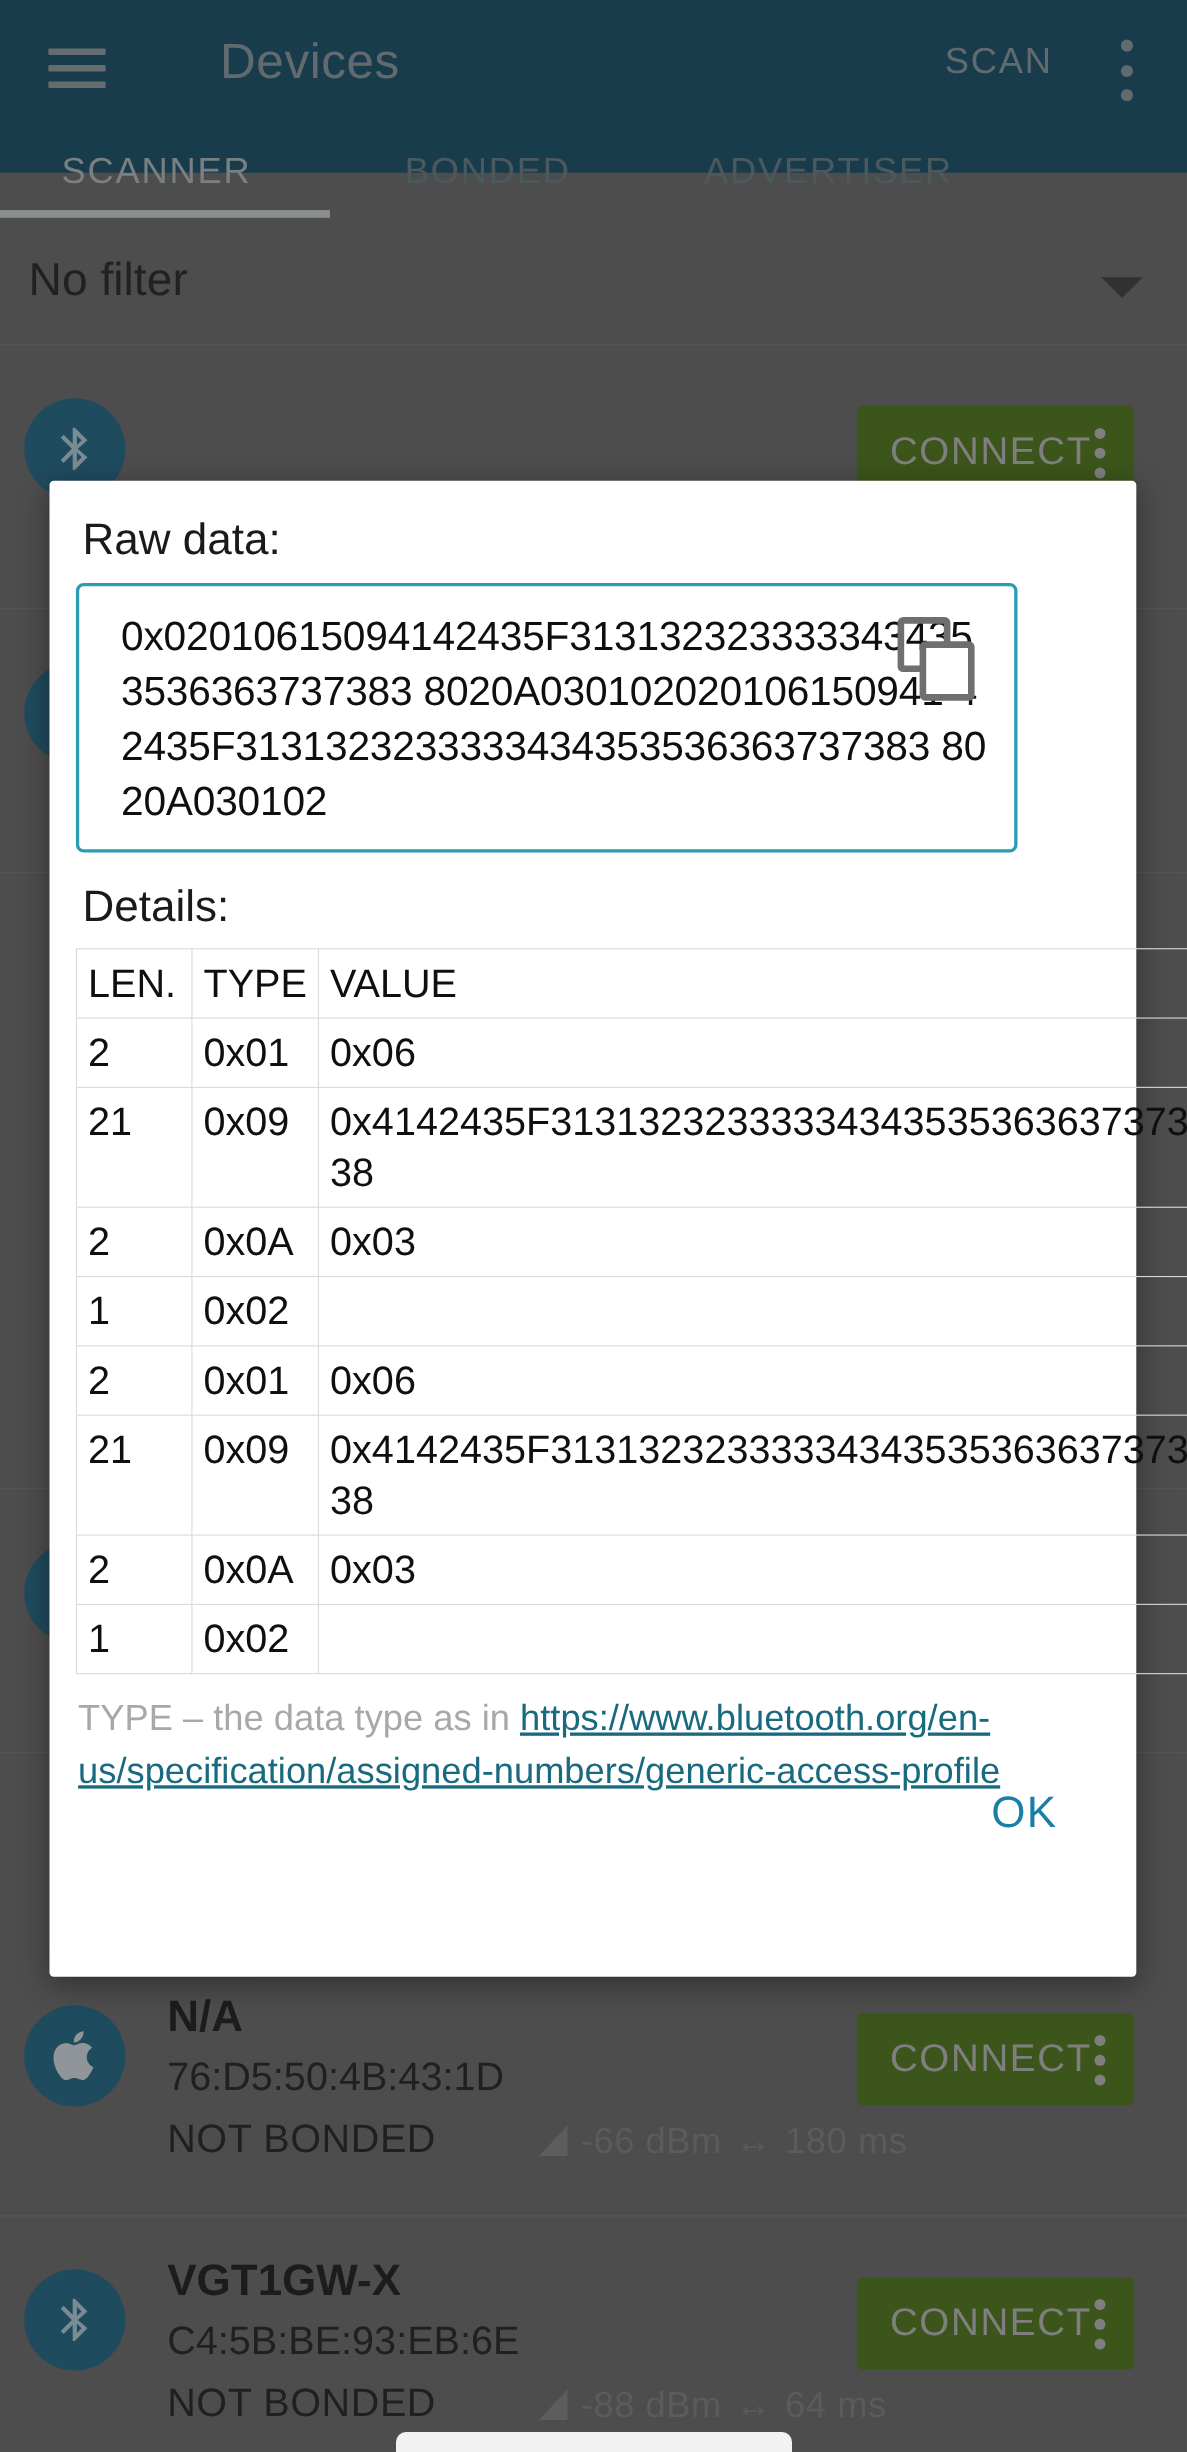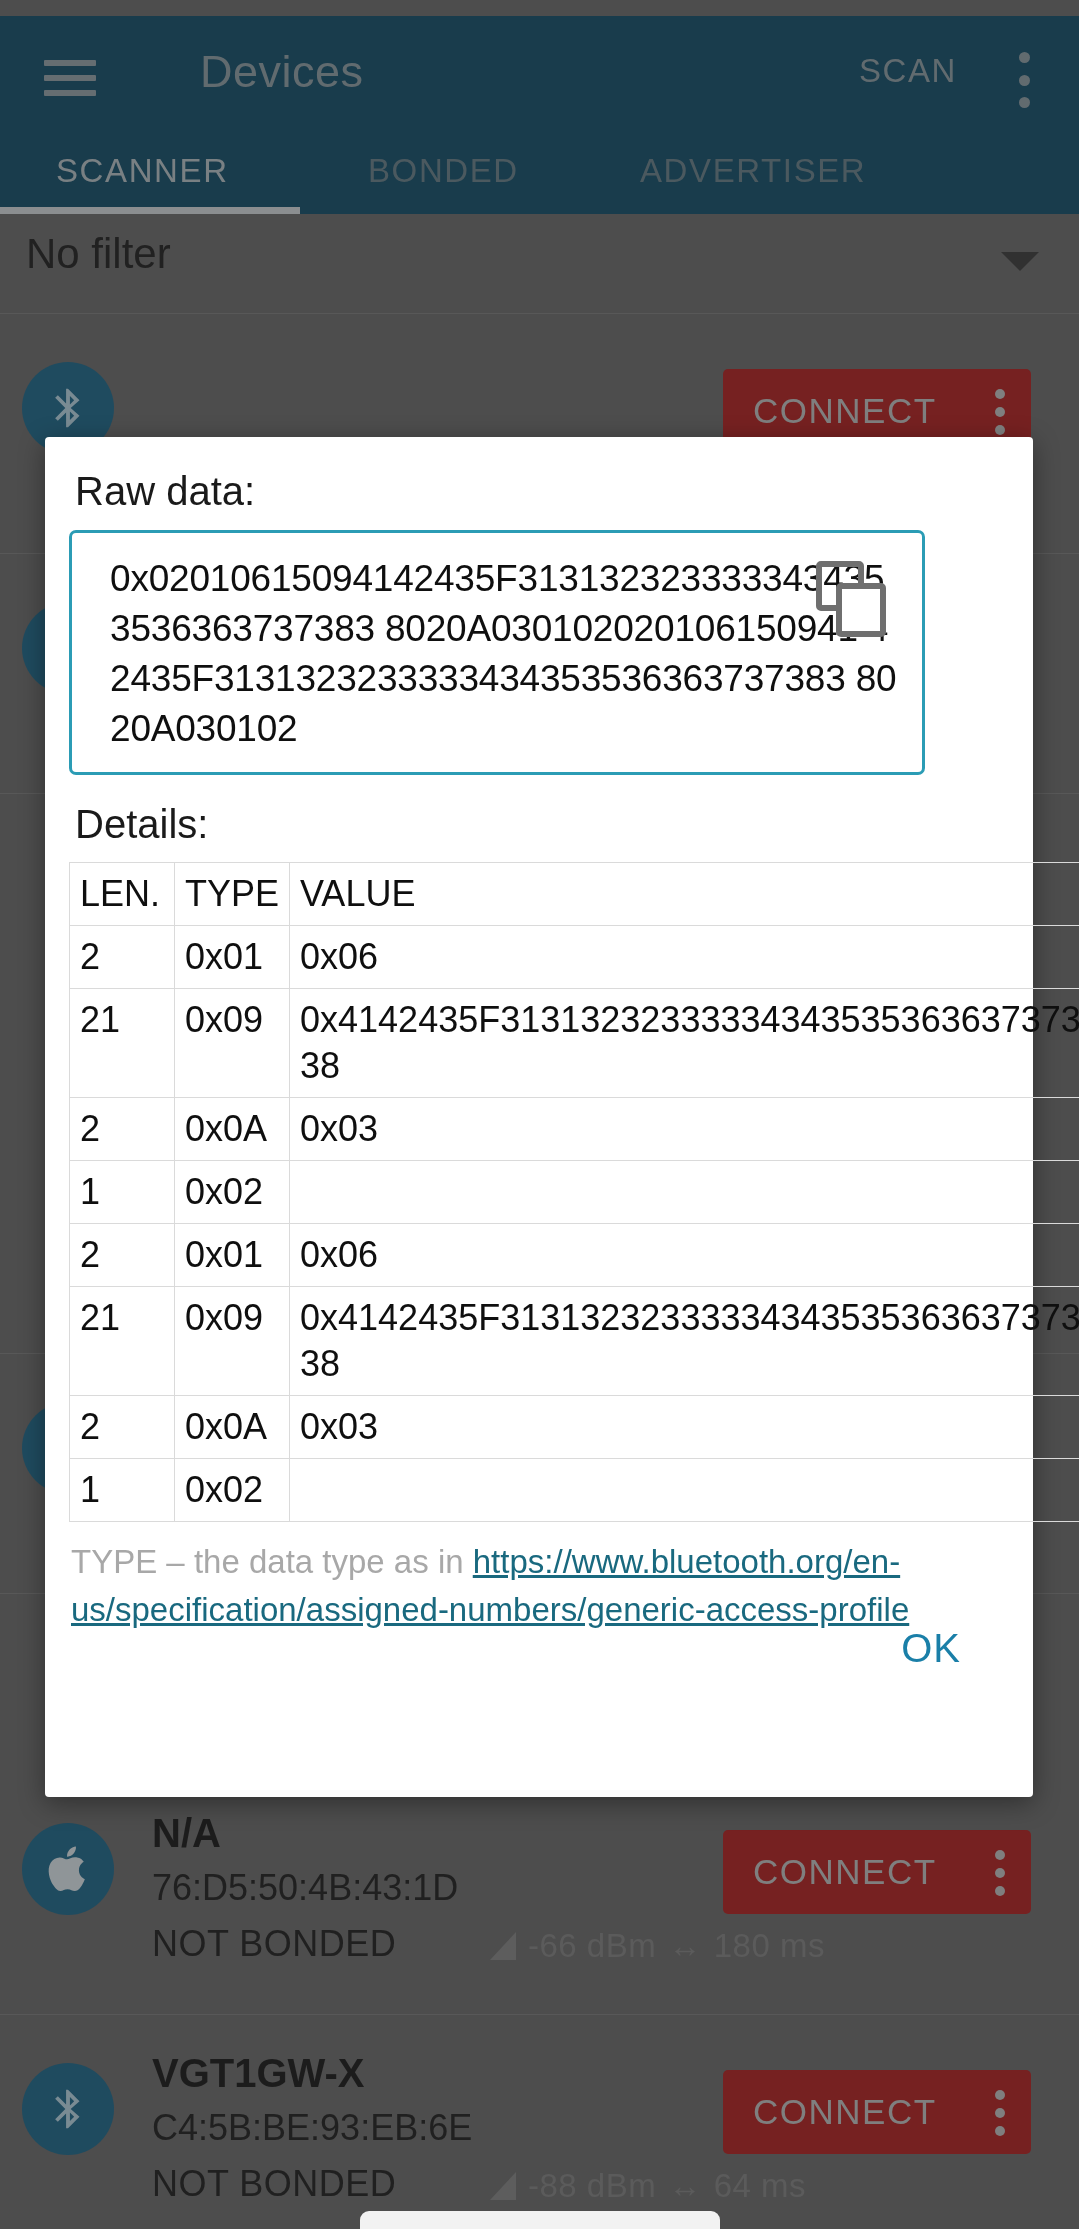--- a/index.html
+++ b/index.html
@@ -13,21 +13,21 @@
     position: relative;
     width: 1079px; height: 2229px;
     background: #6d6d6d;
   }
 
   
   .app-layer {
     position: absolute; inset: 0;
   }
   .appbar {
-    position: absolute; left: 0; top: 16px; width: 1079px; height: 198px;
+    position: absolute; left: 0; top: 0; width: 1079px; height: 157px;
     background: #0d4e6b;
   }
   .appbar-top {
     position: relative; height: 122px;
   }
   .hamburger {
     position: absolute; left: 44px; top: 44px; width: 52px; height: 36px;
     display: flex; flex-direction: column; justify-content: space-between;
   }
   .hamburger span { display: block; height: 6px; background: #9aa9b0; border-radius: 1px; }
@@ -98,22 +98,22 @@
   }
   .dev-meta {
     position: absolute; left: 490px; top: 152px;
     font-size: 33px; color: #878787; letter-spacing: 0.5px;
     display: flex; align-items: center; gap: 12px;
   }
   .sig-bars { display:inline-block; width: 0; height: 0;
     border-left: 26px solid transparent; border-bottom: 28px solid #8b8b8b; }
   .connect-btn {
     position: absolute; right: 48px; top: 55px;
-    background: #b91c1c; color: #c9c9c9;
-    width: 308px; height: 84px; border-radius: 5px;
+    background: #4d7c0f; color: #c9c9c9;
+    width: 252px; height: 84px; border-radius: 5px;
     display: flex; align-items: center;
   }
   .connect-label {
     font-size: 35px; letter-spacing: 1.5px; font-weight: 500;
     padding-left: 30px;
   }
   .connect-dots {
     position: absolute; right: 26px; top: 20px;
     width: 10px; height: 46px;
     display: flex; flex-direction: column; justify-content: space-between; align-items: center;

